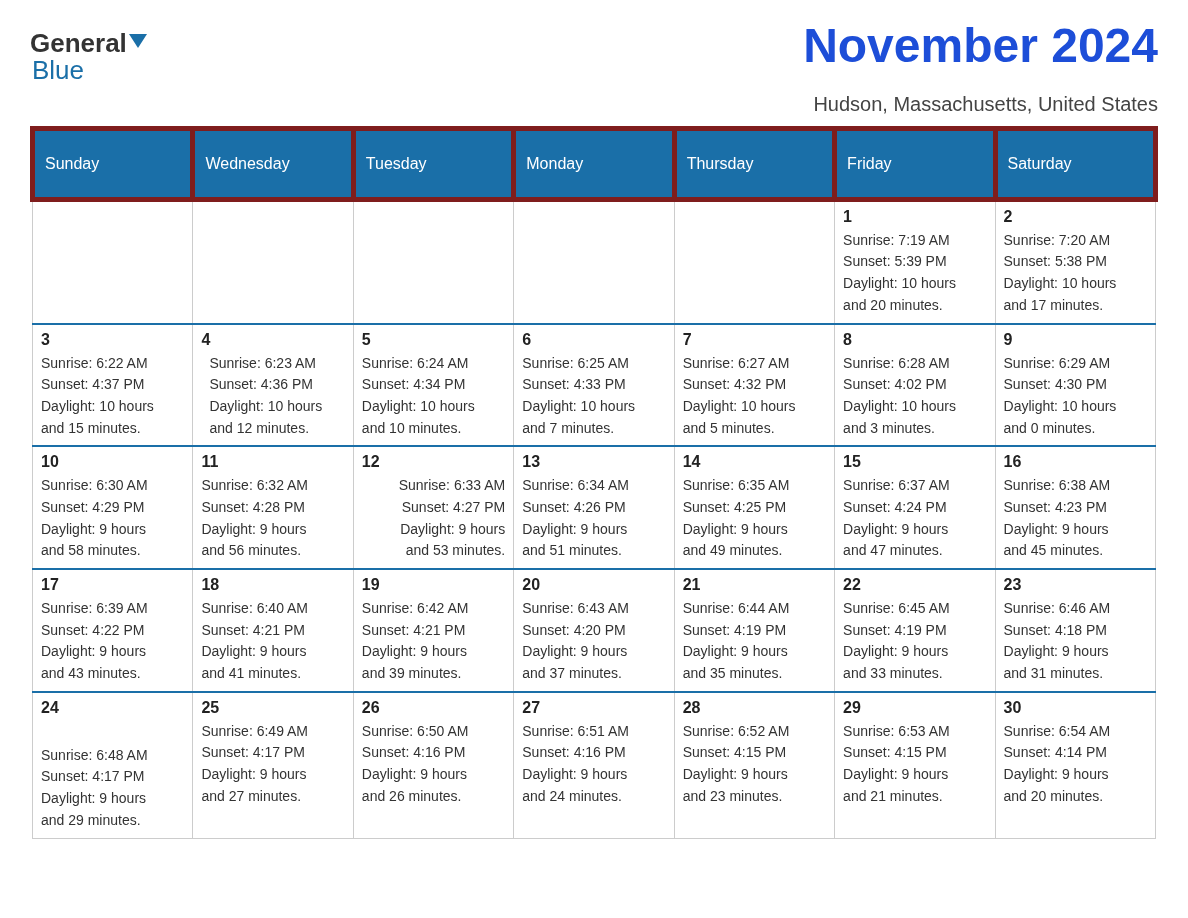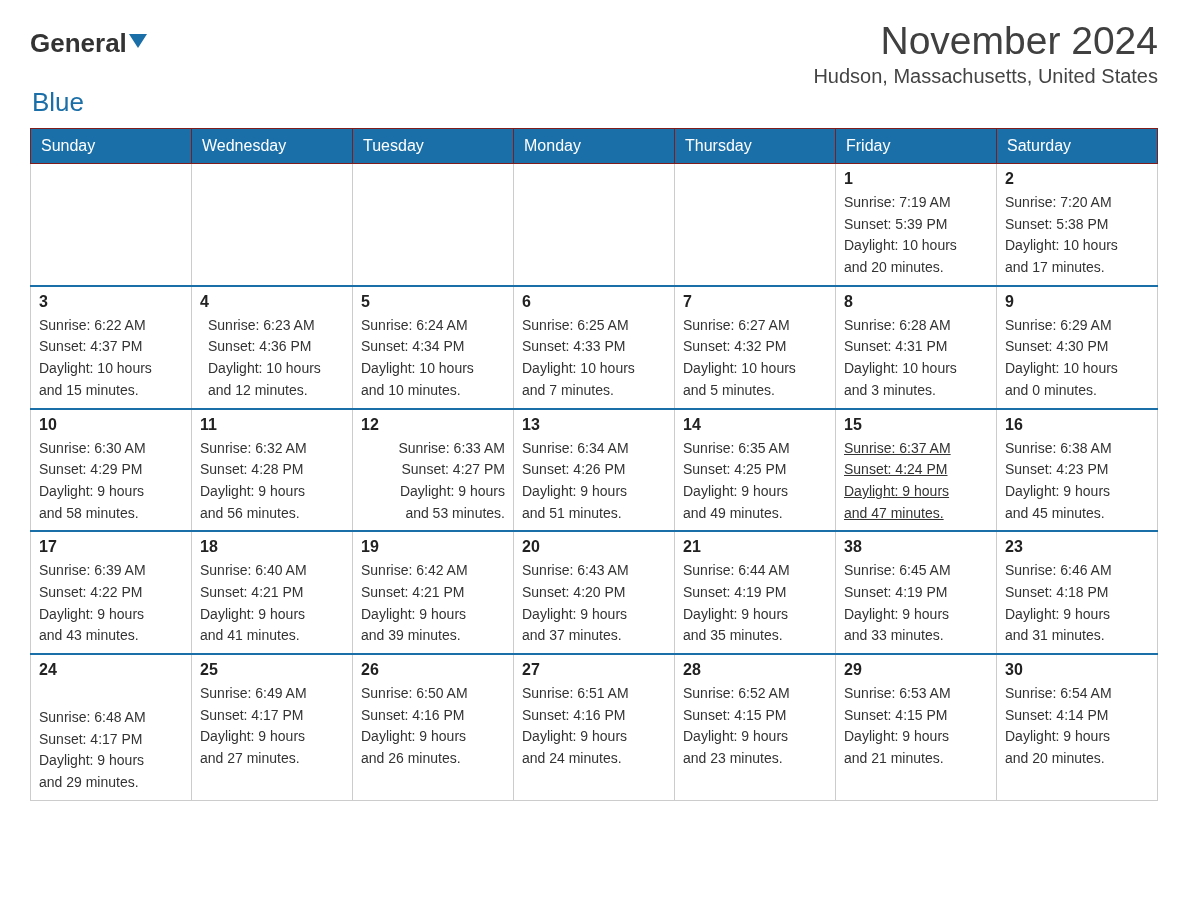--- a/index.html
+++ b/index.html
@@ -15,61 +15,60 @@
       display: flex;
       align-items: flex-start;
       justify-content: space-between;
       margin-bottom: 10px;
     }
     .logo {
       display: flex;
       flex-direction: column;
       align-items: flex-start;
       padding-top: 8px;
-      gap: 32px;
     }
     .logo-triangle {
       display: inline-block;
       width: 0;
       height: 0;
       border-left: 9px solid transparent;
       border-right: 9px solid transparent;
       border-top: 14px solid #1a6fa8;
       margin-left: 2px;
       vertical-align: middle;
       position: relative;
       top: -3px;
     }
     .title-area {
       text-align: right;
     }
     .month-title {
-      font-size: 39px;
-      font-weight: normal;
-      color: #404040;
+      font-size: 48px;
+      font-weight: bold;
+      color: #1d4ed8;
       line-height: 1.1;
     }
     .location {
       font-size: 20px;
       color: #444;
-      margin-top: 2px;
+      margin-top: 20px;
     }
     .calendar-table {
       width: 100%;
       border-collapse: collapse;
       margin-top: 10px;
     }
     .calendar-table th {
       background-color: #1a6fa8;
       color: #fff;
       font-size: 16px;
       font-weight: normal;
-      padding: 8px 10px;
+      padding: 24px 10px;
       text-align: left;
-      border: 1px solid #7f1d1d;
+      border: 5px solid #7f1d1d;
     }
     .calendar-table td {
       border: 1px solid #ccc;
       vertical-align: top;
       padding: 6px 8px;
       width: calc(100% / 7);
       min-height: 100px;
     }
     .day-number {
       font-size: 16px;
@@ -172,21 +171,21 @@
         <td>
           <div class="day-number">7</div>
           <div class="day-info" style="white-space: pre-line;">Sunrise: 6:27 AM
 Sunset: 4:32 PM
 Daylight: 10 hours
 and 5 minutes.</div>
         </td>
         <td>
           <div class="day-number">8</div>
           <div class="day-info" style="white-space: pre-line;">Sunrise: 6:28 AM
-Sunset: 4:31 PM
+Sunset: 4:02 PM
 Daylight: 10 hours
 and 3 minutes.</div>
         </td>
         <td>
           <div class="day-number">9</div>
           <div class="day-info" style="white-space: pre-line;">Sunrise: 6:29 AM
 Sunset: 4:30 PM
 Daylight: 10 hours
 and 0 minutes.</div>
         </td>
@@ -222,21 +221,21 @@
         </td>
         <td>
           <div class="day-number">14</div>
           <div class="day-info" style="white-space: pre-line;">Sunrise: 6:35 AM
 Sunset: 4:25 PM
 Daylight: 9 hours
 and 49 minutes.</div>
         </td>
         <td>
           <div class="day-number">15</div>
-          <div class="day-info" style="white-space: pre-line; text-decoration: underline;">Sunrise: 6:37 AM
+          <div class="day-info" style="white-space: pre-line;">Sunrise: 6:37 AM
 Sunset: 4:24 PM
 Daylight: 9 hours
 and 47 minutes.</div>
         </td>
         <td>
           <div class="day-number">16</div>
           <div class="day-info" style="white-space: pre-line;">Sunrise: 6:38 AM
 Sunset: 4:23 PM
 Daylight: 9 hours
 and 45 minutes.</div>
@@ -272,21 +271,21 @@
 and 37 minutes.</div>
         </td>
         <td>
           <div class="day-number">21</div>
           <div class="day-info" style="white-space: pre-line;">Sunrise: 6:44 AM
 Sunset: 4:19 PM
 Daylight: 9 hours
 and 35 minutes.</div>
         </td>
         <td>
-          <div class="day-number">38</div>
+          <div class="day-number">22</div>
           <div class="day-info" style="white-space: pre-line;">Sunrise: 6:45 AM
 Sunset: 4:19 PM
 Daylight: 9 hours
 and 33 minutes.</div>
         </td>
         <td>
           <div class="day-number">23</div>
           <div class="day-info" style="white-space: pre-line;">Sunrise: 6:46 AM
 Sunset: 4:18 PM
 Daylight: 9 hours

